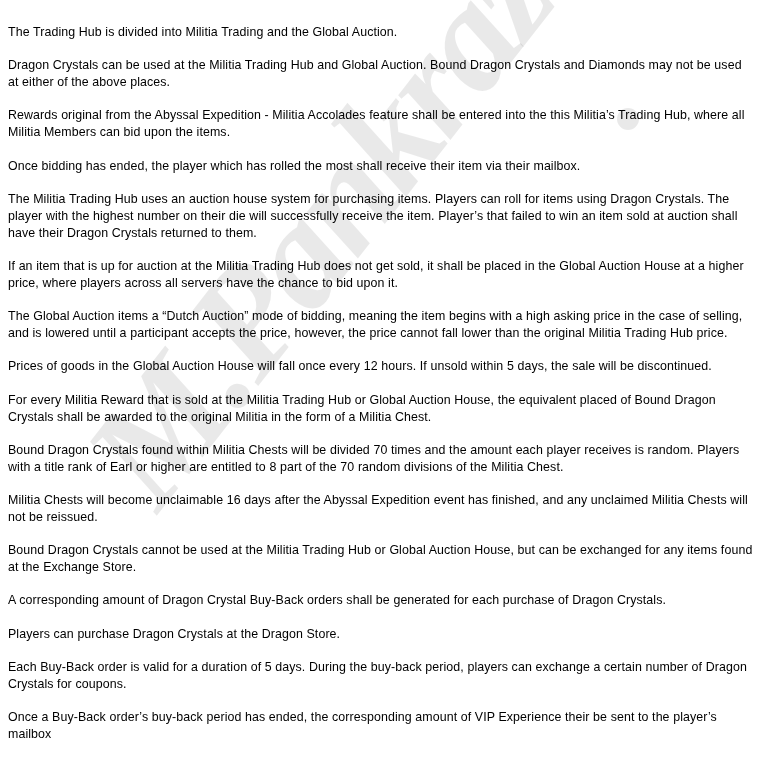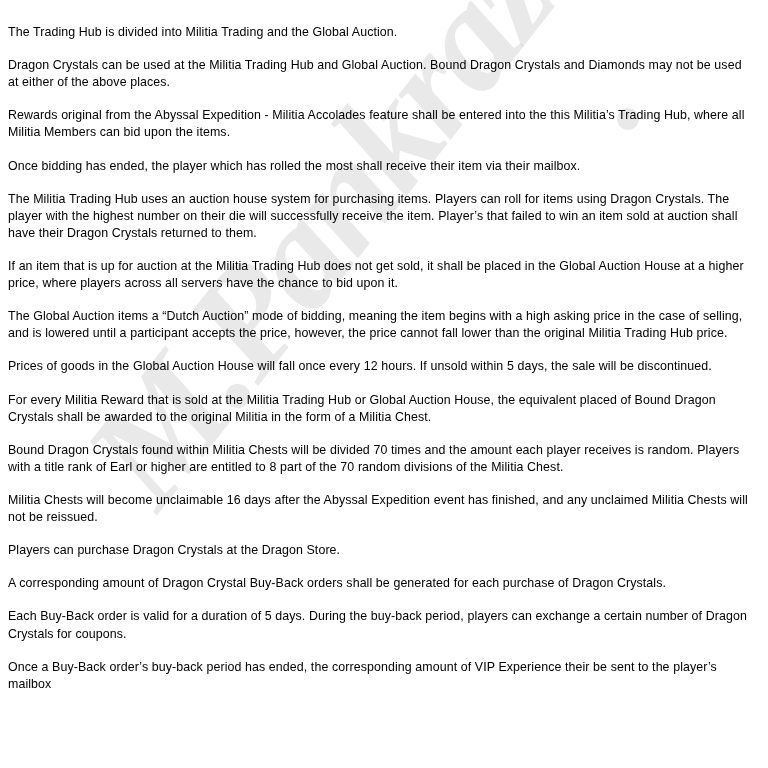--- a/index.html
+++ b/index.html
@@ -85,19 +85,20 @@
     <p class="para">Dragon Crystals can be used at the Militia Trading Hub and Global Auction. Bound Dragon Crystals and Diamonds may not be used at either of the above places.</p>
     <p class="para">Rewards original from the Abyssal Expedition - Militia Accolades feature shall be entered into the this Militia’s Trading Hub, where all Militia Members can bid upon the items.</p>
     <p class="para">Once bidding has ended, the player which has rolled the most shall receive their item via their mailbox.</p>
     <p class="para">The Militia Trading Hub uses an auction house system for purchasing items. Players can roll for items using Dragon Crystals. The player with the highest number on their die will successfully receive the item. Player’s that failed to win an item sold at auction shall have their Dragon Crystals returned to them.</p>
     <p class="para">If an item that is up for auction at the Militia Trading Hub does not get sold, it shall be placed in the Global Auction House at a higher price, where players across all servers have the chance to bid upon it.</p>
     <p class="para">The Global Auction items a “Dutch Auction” mode of bidding, meaning the item begins with a high asking price in the case of selling, and is lowered until a participant accepts the price, however, the price cannot fall lower than the original Militia Trading Hub price.</p>
     <p class="para">Prices of goods in the Global Auction House will fall once every 12 hours. If unsold within 5 days, the sale will be discontinued.</p>
     <p class="para">For every Militia Reward that is sold at the Militia Trading Hub or Global Auction House, the equivalent placed of Bound Dragon Crystals shall be awarded to the original Militia in the form of a Militia Chest.</p>
     <p class="para">Bound Dragon Crystals found within Militia Chests will be divided 70 times and the amount each player receives is random. Players with a title rank of Earl or higher are entitled to 8 part of the 70 random divisions of the Militia Chest.</p>
     <p class="para">Militia Chests will become unclaimable 16 days after the Abyssal Expedition event has finished, and any unclaimed Militia Chests will not be reissued.</p>
+    <p class="para">Bound Dragon Crystals cannot be used at the Militia Trading Hub or Global Auction House, but can be exchanged for any items found at the Exchange Store.</p>
+    <p class="para">A corresponding amount of Dragon Crystal Buy-Back orders shall be generated for each purchase of Dragon Crystals.</p>
     <p class="para">Players can purchase Dragon Crystals at the Dragon Store.</p>
-    <p class="para">A corresponding amount of Dragon Crystal Buy-Back orders shall be generated for each purchase of Dragon Crystals.</p>
     <p class="para">Each Buy-Back order is valid for a duration of 5 days. During the buy-back period, players can exchange a certain number of Dragon Crystals for coupons.</p>
     <p class="para">Once a Buy-Back order’s buy-back period has ended, the corresponding amount of VIP Experience their be sent to the player’s mailbox</p>
   </div>
 
 </div>
 
 </body></html>

